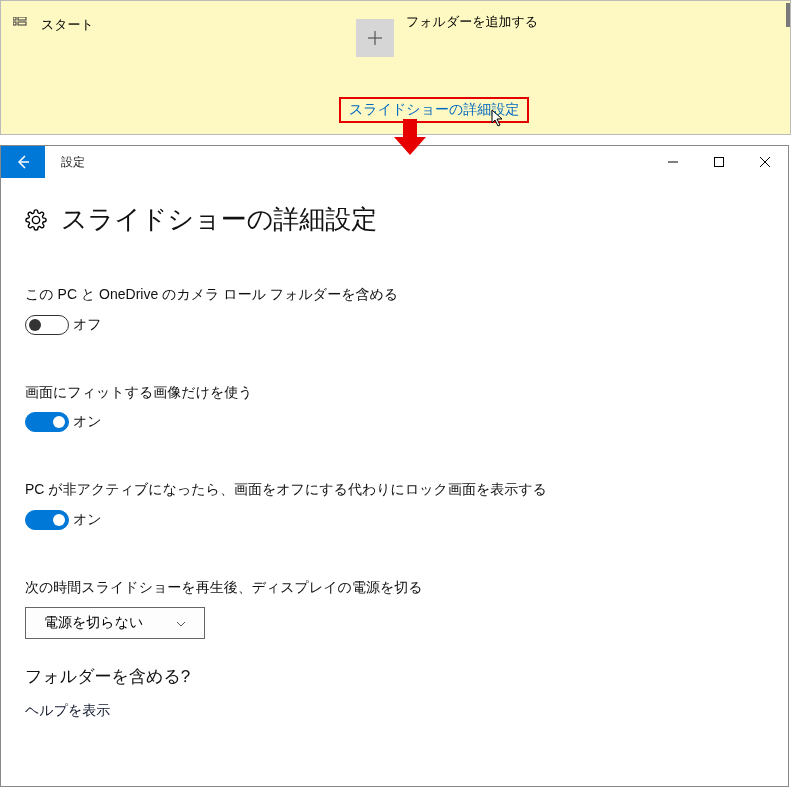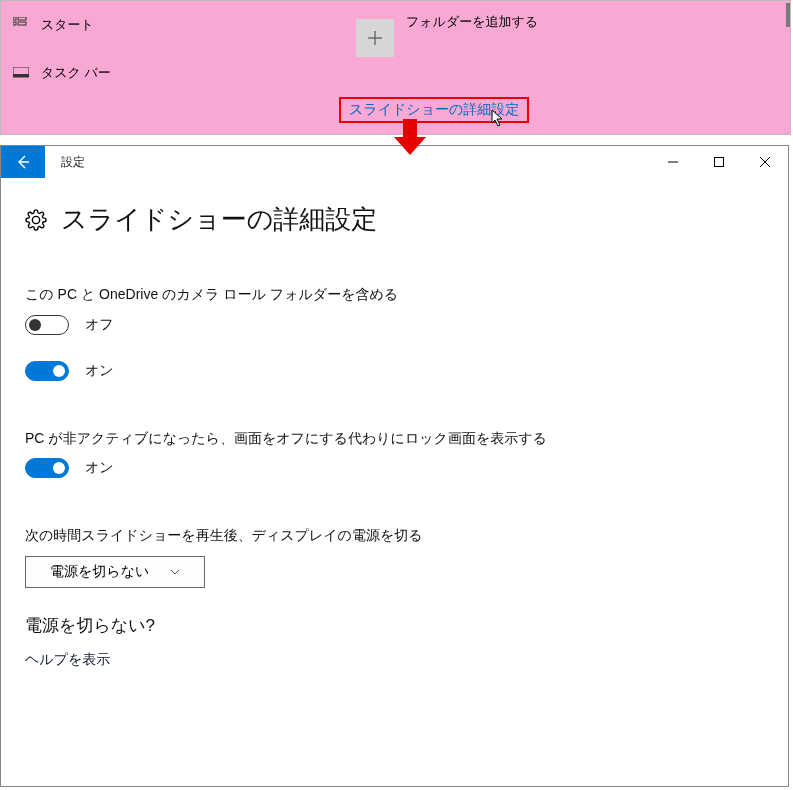--- a/index.html
+++ b/index.html
@@ -13,21 +13,21 @@
     color: #000;
   }
 
   
   .top-panel {
     position: relative;
     border: 1px solid #bbb;
     height: 135px;
     width: 791px;
     margin: 0 0 0 0;
-    background: #f9a8d4;
+    background: #fef9c3;
   }
   .top-nav {
     position: absolute;
     left: 12px;
     top: 8px;
     width: 160px;
   }
   .nav-item {
     display: flex;
     align-items: center;
@@ -171,21 +171,21 @@
   .setting-label {
     font-size: 14px;
     color: #111;
     margin-bottom: 10px;
     line-height: 1.4;
     margin-top: 48px;
   }
   .toggle-row {
     display: flex;
     align-items: center;
-    gap: 16px;
+    gap: 4px;
   }
   .toggle {
     width: 44px;
     height: 20px;
     border-radius: 10px;
     border: 1px solid #333;
     position: relative;
     cursor: pointer;
     background: #fff;
   }
@@ -212,21 +212,21 @@
     color: #111;
   }
 
   .dropdown {
     display: inline-flex;
     align-items: center;
     justify-content: space-between;
     border: 1px solid #666;
     width: 180px;
     height: 32px;
-    padding: 0 24px;
+    padding: 0 18px;
     font-size: 14px;
     cursor: pointer;
     background: #fdfdfd;
   }
   .dropdown .chev {
     font-size: 10px;
     color: #555;
   }
 
   .question-heading {
@@ -252,29 +252,20 @@
       <span class="nav-icon">
         <svg width="16" height="16" viewBox="0 0 16 16">
             <rect x="0" y="0" width="3" height="3" fill="none" stroke="#333"></rect>
             <rect x="5" y="0" width="8" height="3" fill="none" stroke="#333"></rect>
             <rect x="0" y="5" width="3" height="3" fill="none" stroke="#333"></rect>
             <rect x="5" y="5" width="8" height="3" fill="none" stroke="#333"></rect>
           </svg>
       </span>
       <span>スタート</span>
     </div>
-    <div class="nav-item">
-      <span class="nav-icon">
-        <svg width="16" height="12" viewBox="0 0 16 12">
-            <rect x="0" y="0" width="16" height="10" fill="none" stroke="#333"></rect>
-            <rect x="0" y="7" width="16" height="3" fill="#333"></rect>
-          </svg>
-      </span>
-      <span>タスク バー</span>
-    </div>
   </div>
 
   <div class="add-tile">
     <svg width="16" height="16" viewBox="0 0 16 16">
         <line x1="8" y1="1" x2="8" y2="15" stroke="#555" stroke-width="1.2"></line>
         <line x1="1" y1="8" x2="15" y2="8" stroke="#555" stroke-width="1.2"></line>
       </svg>
   </div>
   <div class="add-label">フォルダーを追加する</div>
 
@@ -343,20 +334,21 @@
       <div class="setting-label">この PC と OneDrive のカメラ ロール フォルダーを含める</div>
       <div class="toggle-row">
         <div class="toggle">
             <div class="knob"></div>
           </div>
         <span class="toggle-state">オフ</span>
       </div>
     </div>
 
     <div class="setting-group">
+      <div class="setting-label">画面にフィットする画像だけを使う</div>
       <div class="toggle-row">
         <div class="toggle on">
             <div class="knob"></div>
           </div>
         <span class="toggle-state">オン</span>
       </div>
     </div>
 
     <div class="setting-group">
       <div class="setting-label">PC が非アクティブになったら、画面をオフにする代わりにロック画面を表示する</div>
@@ -373,17 +365,17 @@
       <div class="dropdown">
         <span>電源を切らない</span>
         <span class="chev">
           <svg width="10" height="6" viewBox="0 0 10 6">
               <path d="M1 1 L5 5 L9 1" fill="none" stroke="#555" stroke-width="1"></path>
             </svg>
         </span>
       </div>
     </div>
 
-    <h2 class="question-heading">電源を切らない?</h2>
+    <h2 class="question-heading">フォルダーを含める?</h2>
     <div class="help-link">ヘルプを表示</div>
 
   </div>
 </div>
 
 </body></html>

